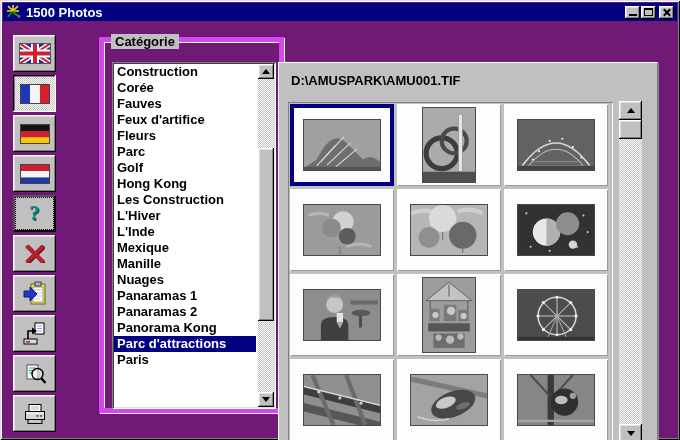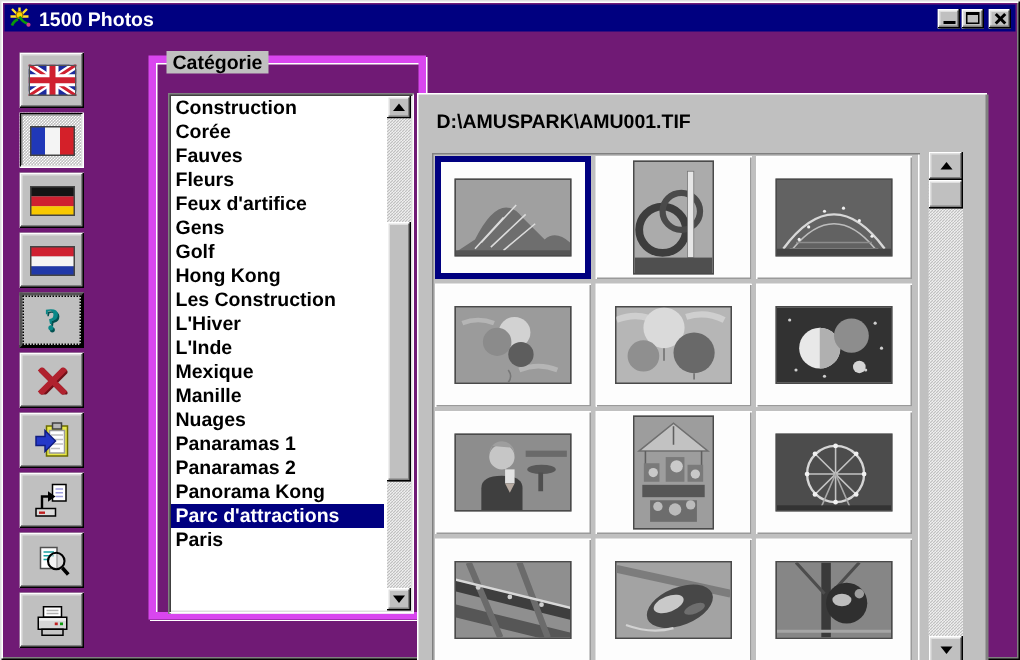--- a/index.html
+++ b/index.html
@@ -201,23 +201,23 @@
       </button>
     </div>
 
   <div class="groupbox">
     <span class="groupbox-label">Catégorie</span>
     <div class="listbox sunken2">
       <div class="inner" id="list-items">
           <div class="list-item">Construction</div>
           <div class="list-item">Corée</div>
           <div class="list-item">Fauves</div>
+          <div class="list-item">Feux d'artifice</div>
           <div class="list-item">Fleurs</div>
-          <div class="list-item">Feux d'artifice</div>
-          <div class="list-item">Gens</div>
+          <div class="list-item">Parc</div>
           <div class="list-item">Golf</div>
           <div class="list-item">Hong Kong</div>
           <div class="list-item">Les Construction</div>
           <div class="list-item">L'Hiver</div>
           <div class="list-item">L'Inde</div>
           <div class="list-item">Mexique</div>
           <div class="list-item">Manille</div>
           <div class="list-item">Nuages</div>
           <div class="list-item">Panaramas 1</div>
           <div class="list-item">Panaramas 2</div>

